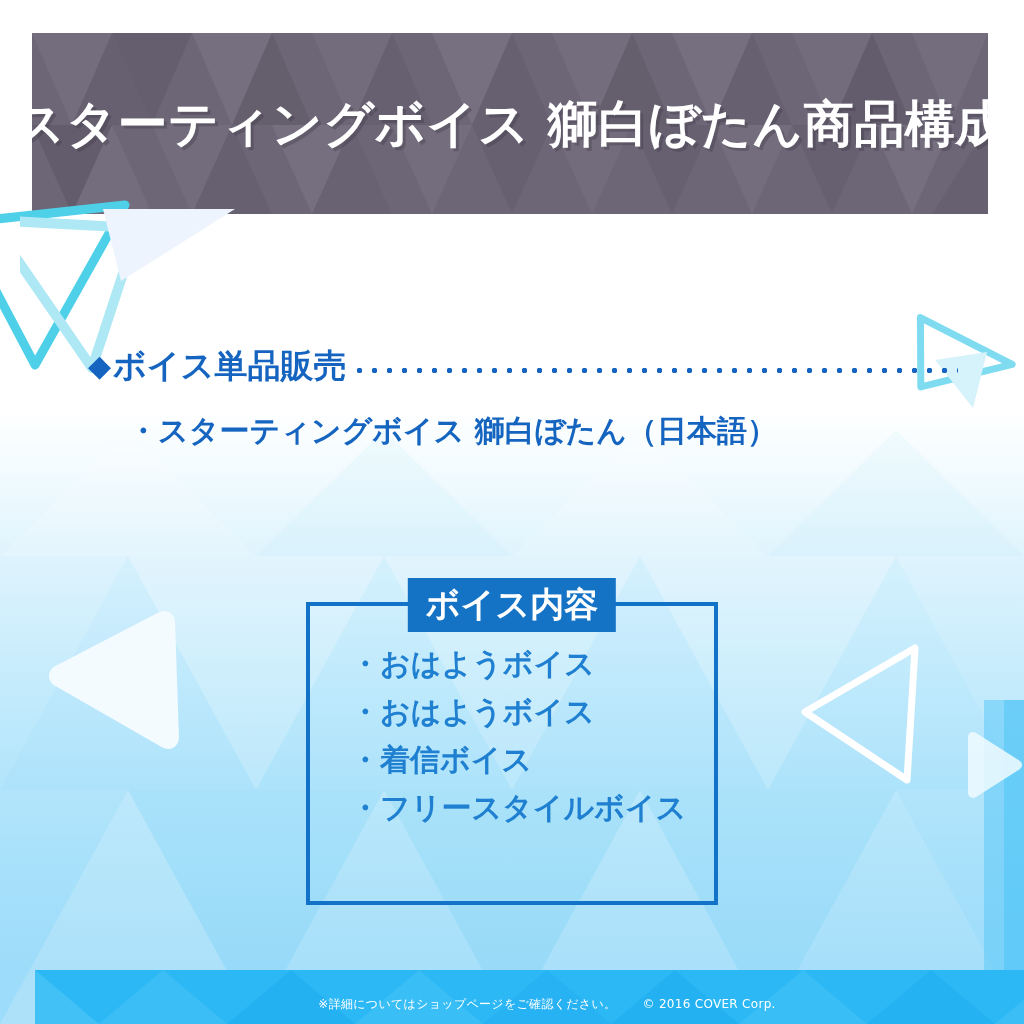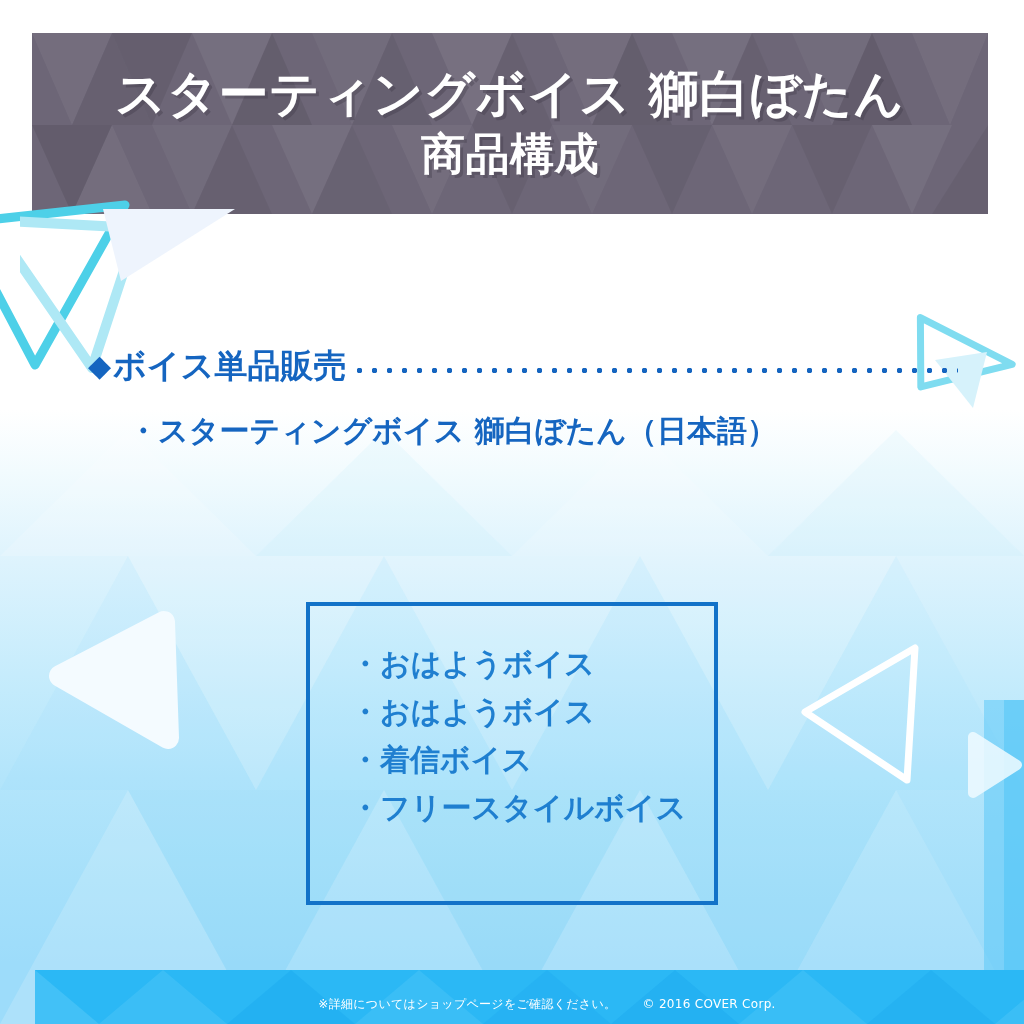--- a/index.html
+++ b/index.html
@@ -23,26 +23,26 @@
 
   
   .header{
     position:absolute;left:32px;top:33px;width:956px;height:181px;
     background:#6d6677;overflow:hidden;
   }
   .header .hdr-pattern{position:absolute;left:0;top:0;width:100%;height:100%;}
   .header-text{
     position:relative;z-index:2;
     width:100%;height:100%;
-    display:flex;flex-direction:column;align-items:center;justify-content:center;
+    display:flex;flex-direction:row;align-items:center;justify-content:center;
     color:#ffffff;font-weight:bold;letter-spacing:0.5px;
     text-shadow:3px 3px 0 rgba(60,55,70,.35);
   }
   .hdr-line1{font-size:50px;line-height:60px;white-space:nowrap;}
-  .hdr-line2{font-size:44px;line-height:60px;white-space:nowrap;}
+  .hdr-line2{font-size:50px;line-height:60px;white-space:nowrap;}
 
   
   .deco{position:absolute;pointer-events:none;}
 
   
   .sale-block{position:absolute;left:88px;top:345px;width:870px;}
   .sale-head{
     display:flex;align-items:center;
     color:#1565c0;font-weight:bold;font-size:33px;line-height:42px;white-space:nowrap;
   }
@@ -199,20 +199,21 @@
   <div class="sale-block">
     <div class="sale-head">
       <span class="diamond">◆</span>
       <span>ボイス単品販売</span>
       <span class="leader"></span>
     </div>
     <div class="sale-item">・スターティングボイス 獅白ぼたん（日本語）</div>
   </div>
 
   <div class="vbox"></div>
+  <div class="vbox-label">ボイス内容</div>
   <ul class="vlist">
     <li>・おはようボイス</li>
     <li>・おはようボイス</li>
     <li>・着信ボイス</li>
     <li>・フリースタイルボイス</li>
   </ul>
 
   <div class="footer-band">
     <svg width="1024" height="54" viewBox="0 0 1024 54" xmlns="http://www.w3.org/2000/svg">
       <rect width="1024" height="54" fill="#2bb8f5"></rect>

